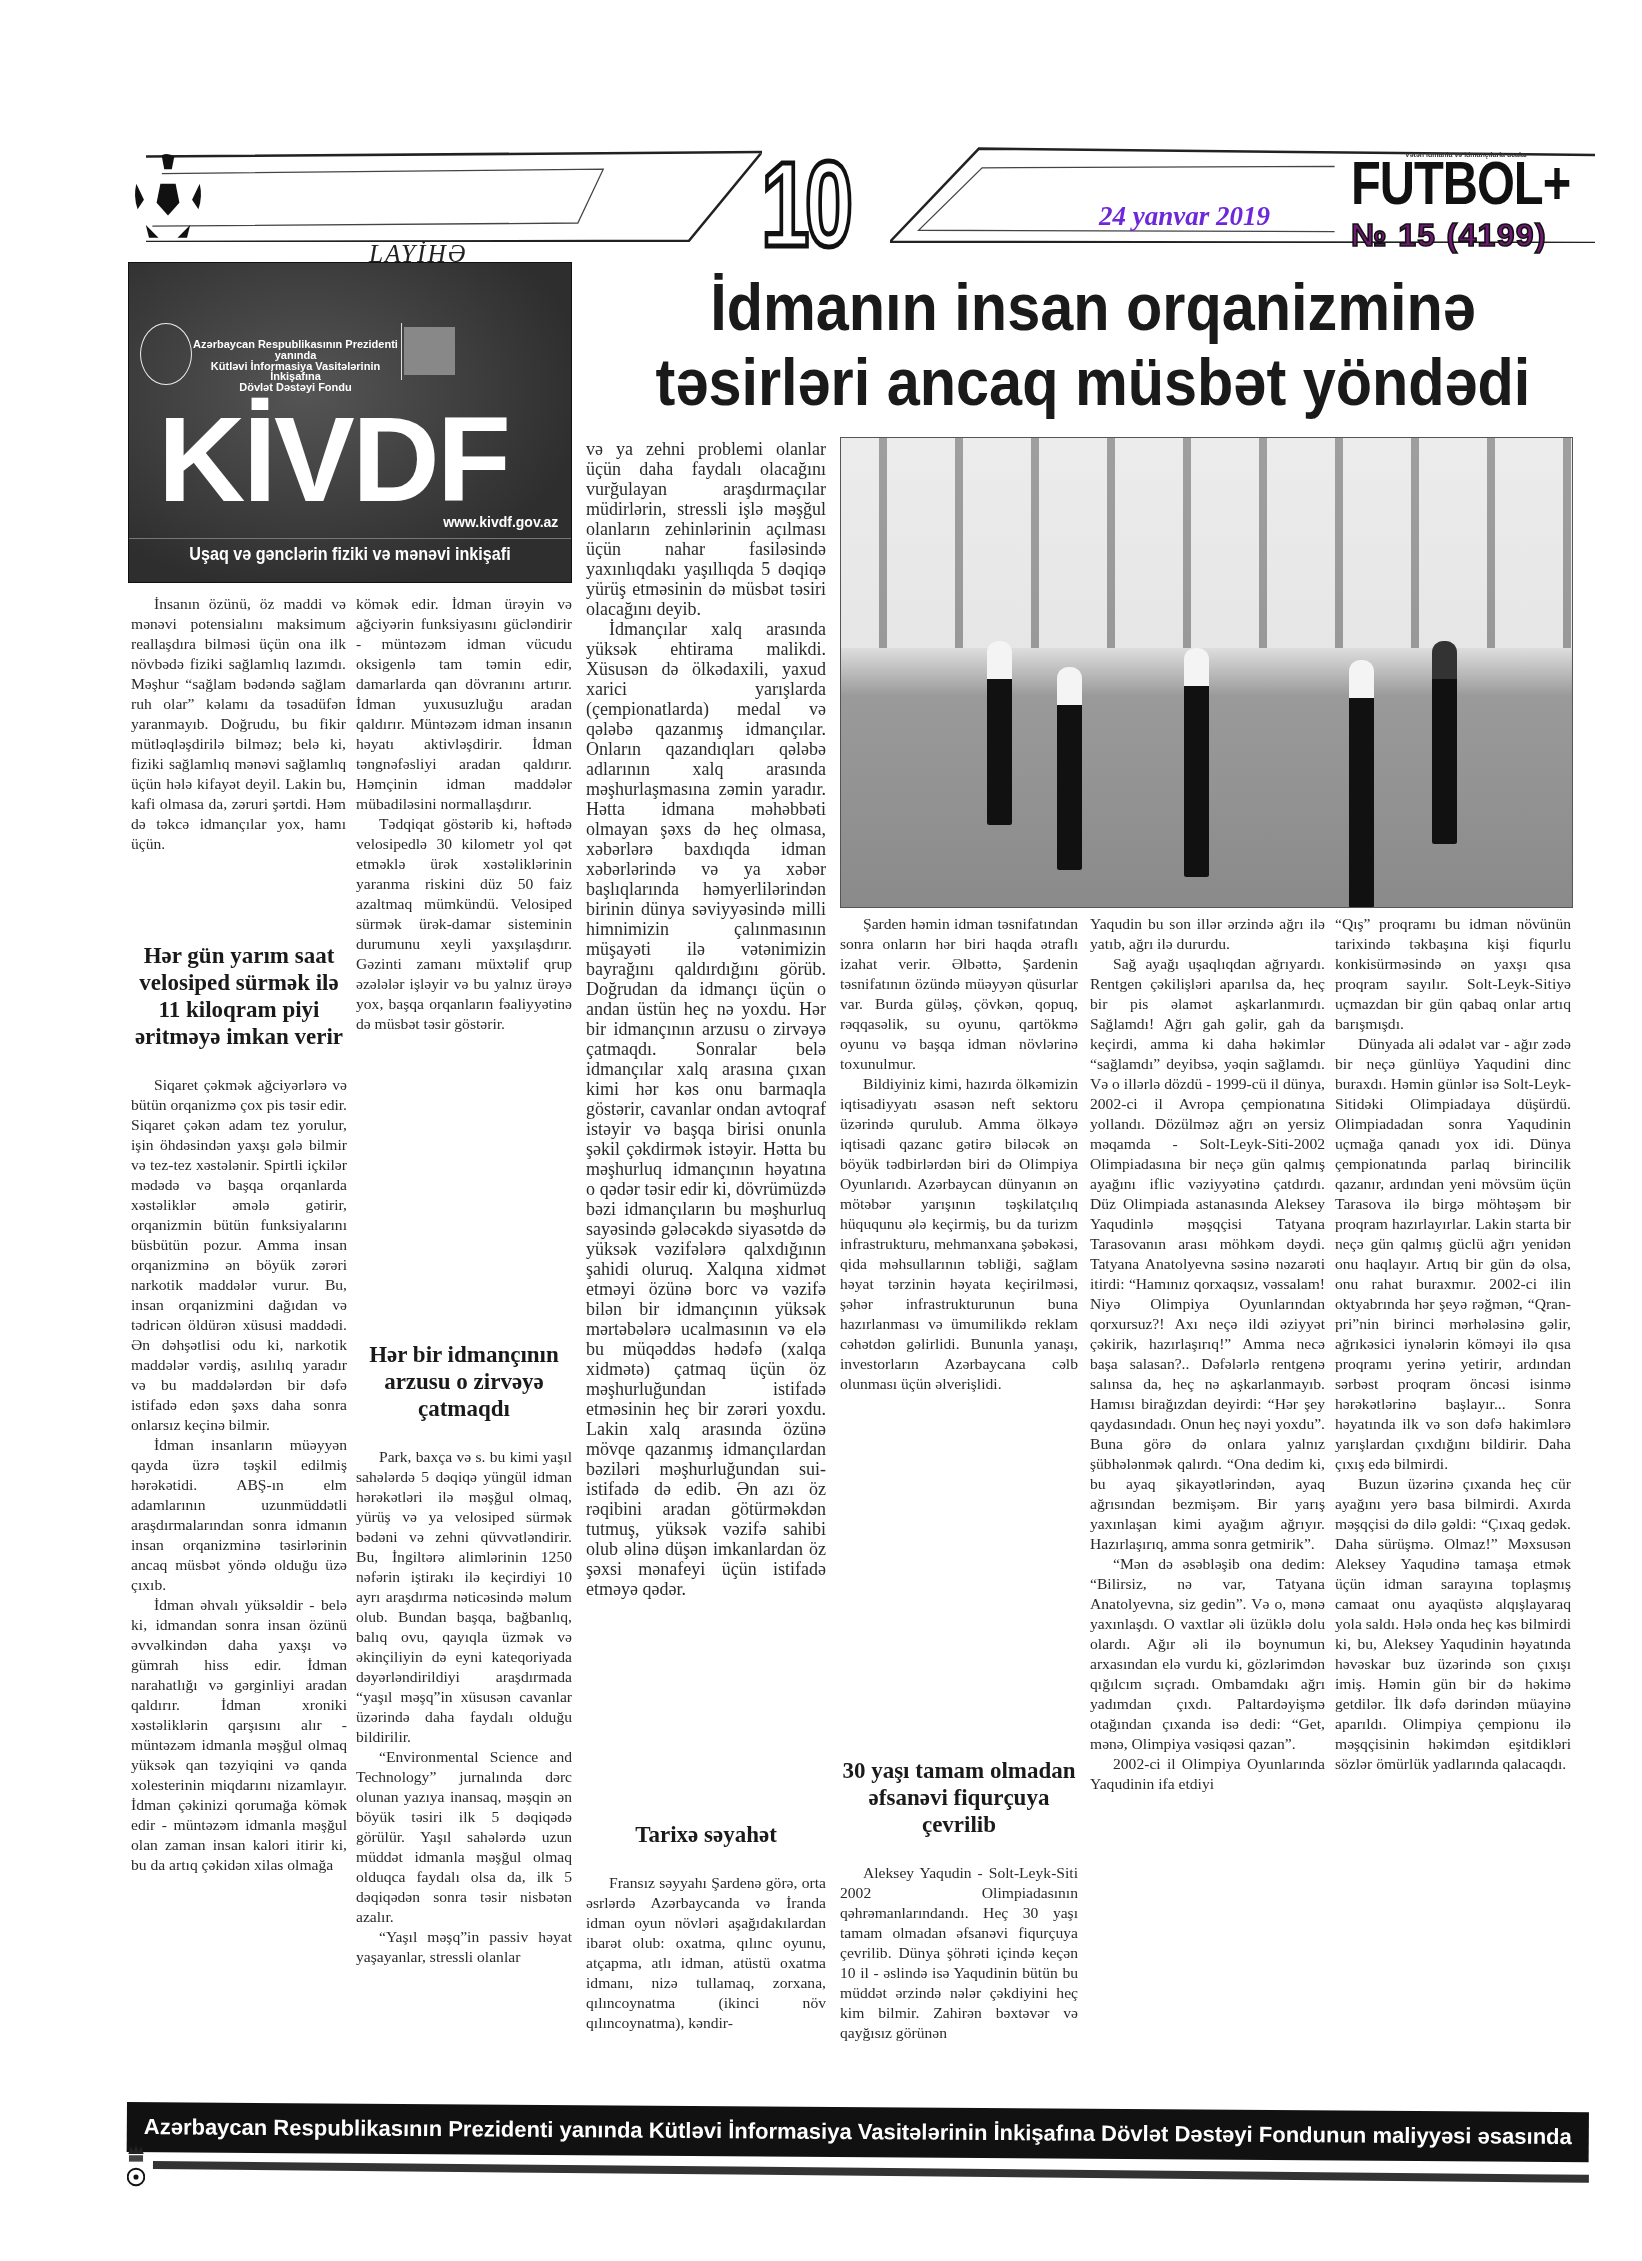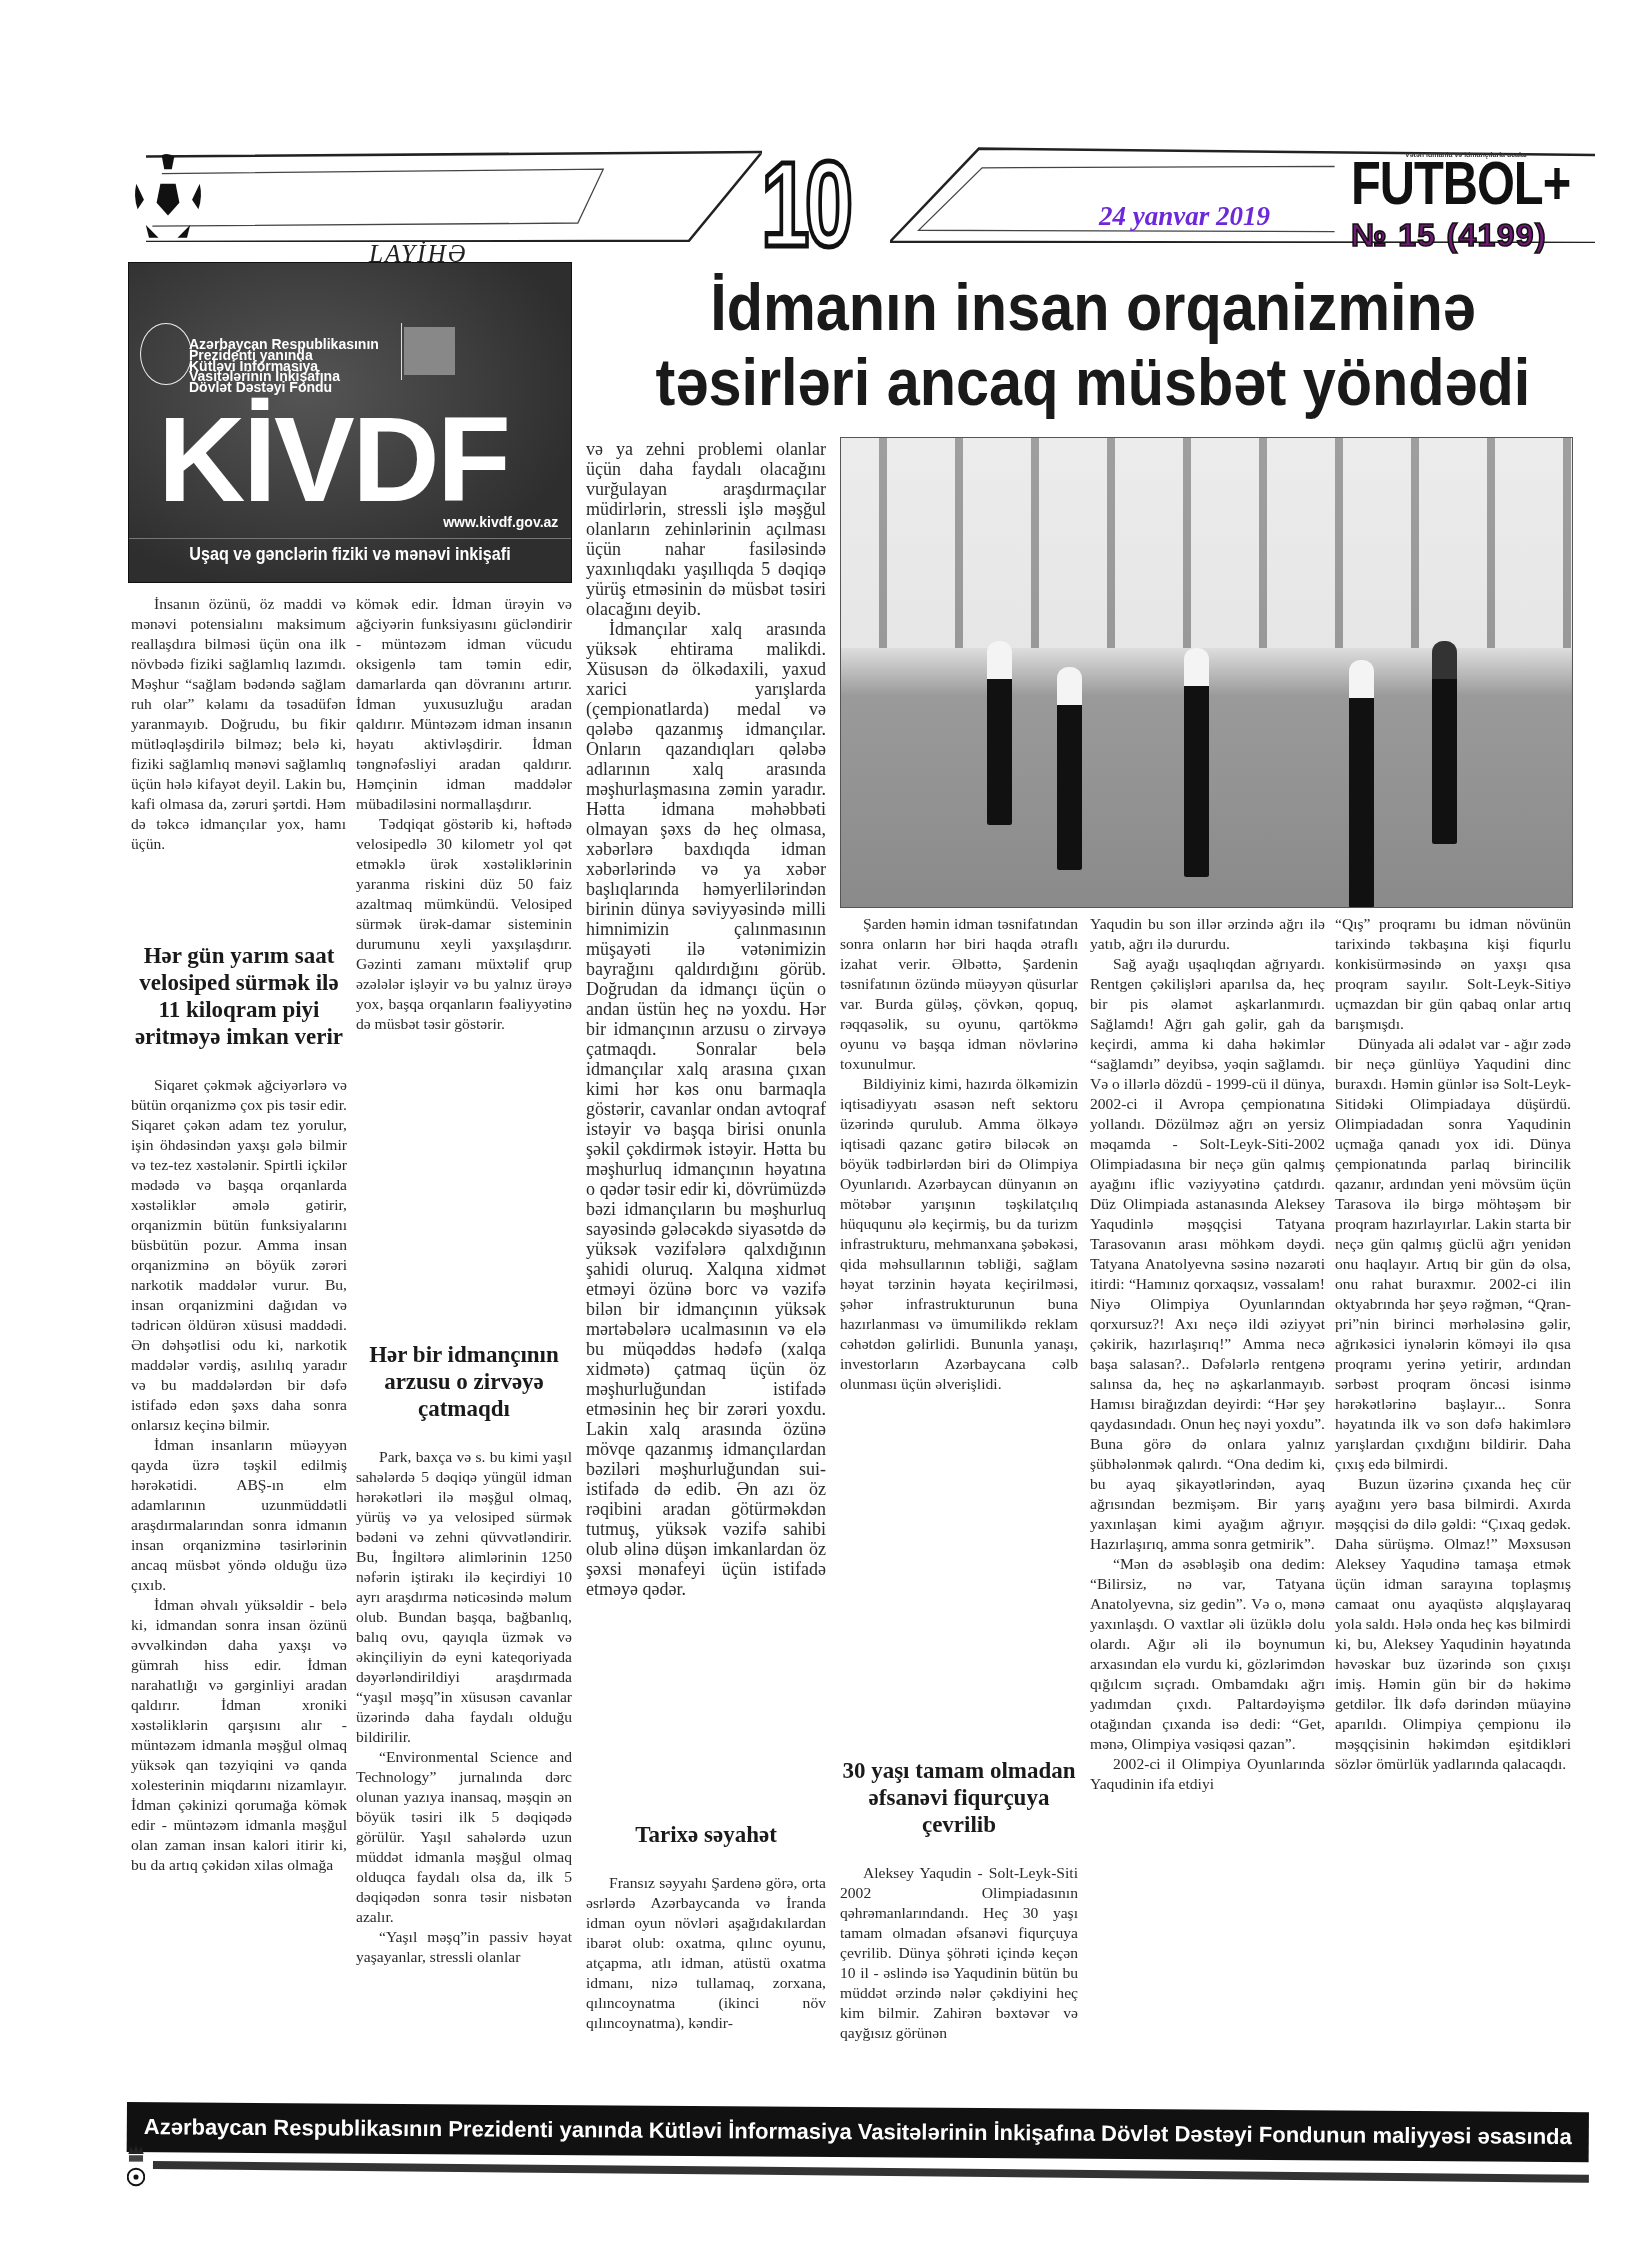--- a/index.html
+++ b/index.html
@@ -11,21 +11,21 @@
   .hdr-right-box{left:890px;top:141px;width:705px;height:102px;}
   .layihe{left:369px;top:191px;font-style:italic;font-size:25.4px;letter-spacing:1.9px;color:#222;margin-top:48px;}
   .page-num{left:761px;top:147px;font-family:"Liberation Sans",sans-serif;font-weight:bold;font-size:121px;line-height:114px;color:#fff;-webkit-text-stroke:5.1px #111;letter-spacing:-6.4px;transform:scaleX(0.72);transform-origin:left top;}
   .date{left:1099px;top:201px;font-style:italic;font-weight:bold;font-size:27px;color:#6d28d9;}
   .logo{left:1351px;top:153px;font-family:"Liberation Sans",sans-serif;font-weight:bold;font-size:61px;line-height:61px;color:#111;transform:scaleX(0.8);transform-origin:left top;letter-spacing:-1.3px;}
   .logo-tag{left:1405px;top:151px;font-family:"Liberation Sans",sans-serif;font-size:7px;font-weight:bold;color:#333;}
   .issue{left:1351px;top:217px;font-family:"Liberation Sans",sans-serif;font-weight:bold;font-size:32px;color:#701a75;-webkit-text-stroke:1.6px #111;letter-spacing:1.3px;}
   
   .banner{left:128px;top:262px;width:444px;height:321px;background:#3a3a3a;background-image:radial-gradient(ellipse at 40% 40%,#555 0%,#2e2e2e 75%);border:1.3px solid #111;box-sizing:border-box;color:#fff;font-family:"Liberation Sans",sans-serif;}
   .banner .emblem{position:absolute;left:11.4px;top:60px;width:50px;height:60px;border:1.9px solid #eee;border-radius:50%;}
-  .banner .org{position:absolute;left:60px;top:76px;width:213px;text-align:left;font-weight:bold;font-size:14px;line-height:10.8px;}
+  .banner .org{position:absolute;left:60px;top:76px;width:213px;text-align:center;font-weight:bold;font-size:11px;line-height:10.8px;}
   .banner .flag{position:absolute;left:275px;top:64px;width:51px;height:48px;background:#888;}
   .banner .flagpole{position:absolute;left:272px;top:60px;width:1.3px;height:57px;background:#ddd;}
   .banner .big{position:absolute;left:29px;top:139px;font-weight:bold;font-size:121px;line-height:114px;letter-spacing:-2.5px;}
   .banner .url{position:absolute;right:12.7px;top:251px;font-weight:bold;font-size:14px;}
   .banner .rule{position:absolute;left:0;right:0;top:275px;height:1.3px;background:#777;}
   .banner .slogan{position:absolute;left:0;right:0;top:280px;text-align:center;font-weight:bold;font-size:19px;transform:scaleX(0.85);}
   
   .headline{left:594px;top:270px;width:998px;text-align:center;font-family:"Liberation Sans",sans-serif;font-weight:bold;font-size:66px;line-height:75px;color:#1a1a1a;transform:scaleX(0.9);transform-origin:center top;}
   
   .photo{left:840px;top:437px;width:731px;height:469px;background:linear-gradient(180deg,#e8e8e8 0%,#dcdcdc 45%,#9a9a9a 55%,#8a8a8a 100%);border:0.6px solid #555;overflow:hidden;}

